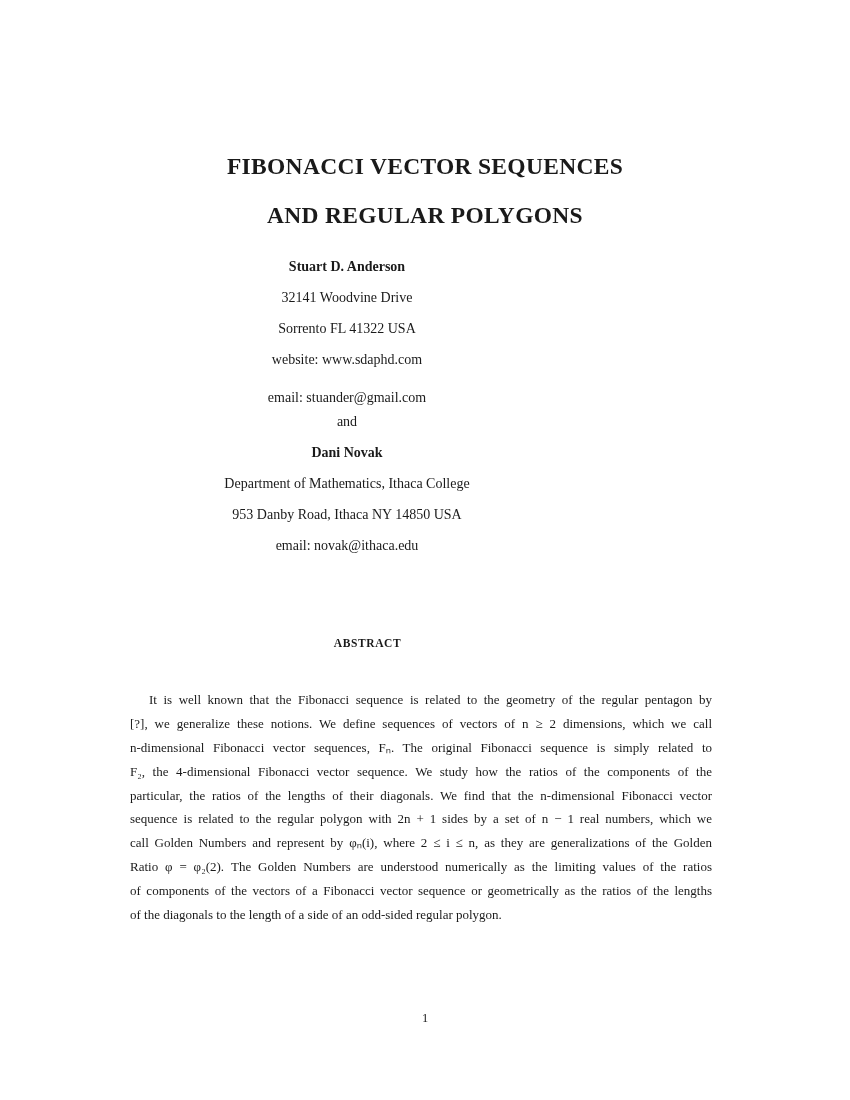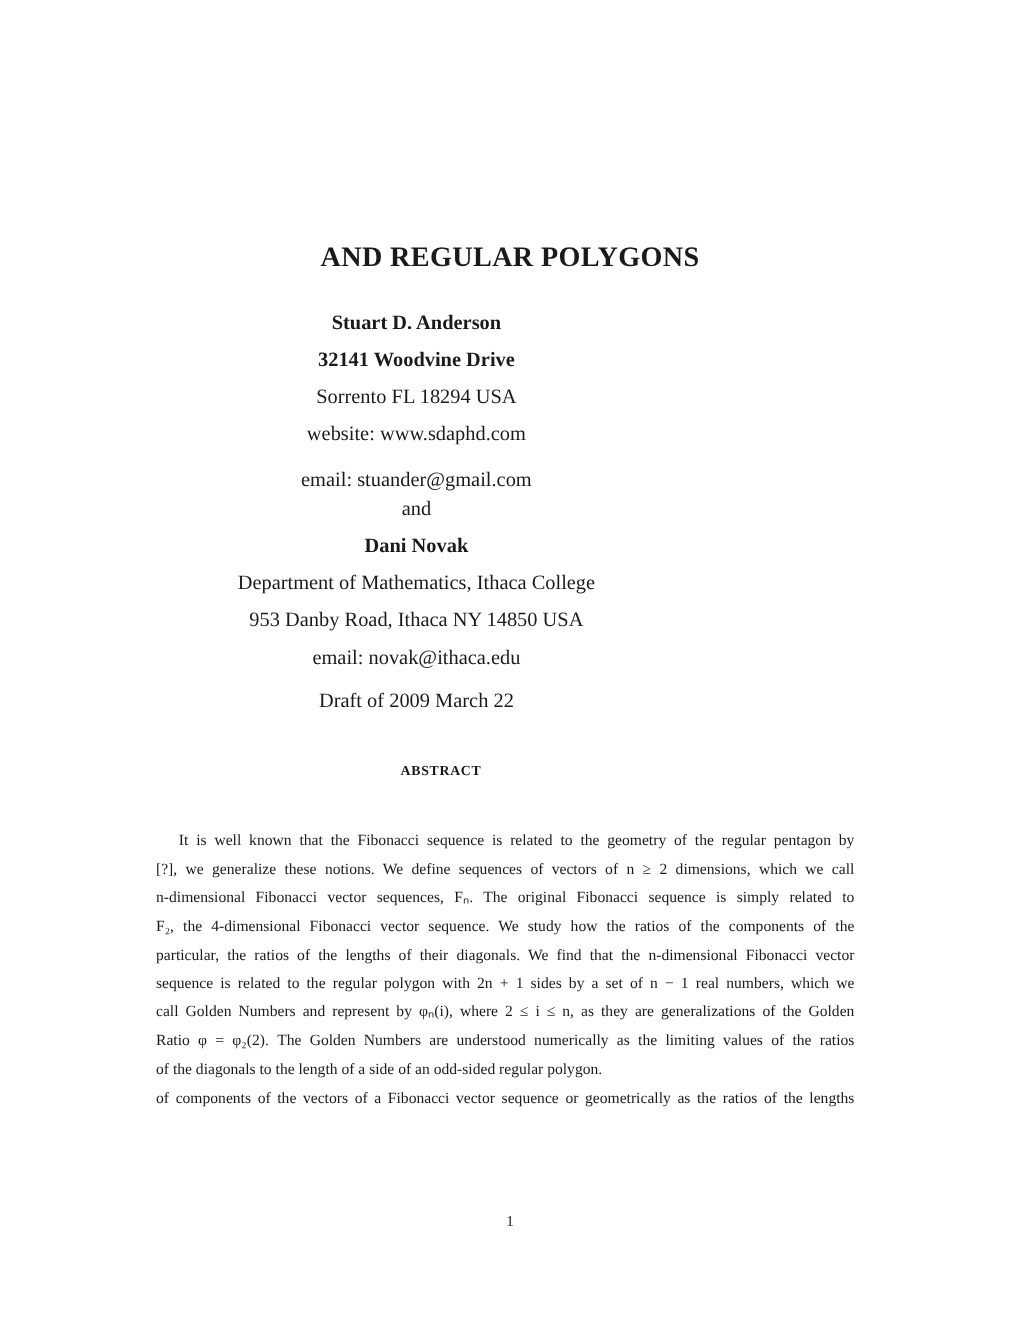--- a/index.html
+++ b/index.html
@@ -1,58 +1,58 @@
 <!DOCTYPE html>
 <html><head>
   <meta charset="utf-8">
   <style>
     html, body { margin: 0; padding: 0; background: #ffffff; }
     body { width: 850px; height: 1100px; position: relative; font-family: "DejaVu Serif", "Liberation Serif", serif; color: #1a1a1a; overflow: hidden; }
     .page { position: absolute; left: 0; top: 0; width: 850px; height: 1100px; }
     .title { position: absolute; left: 0; width: 850px; text-align: center; font-family: "Liberation Serif", serif; font-weight: bold; font-size: 23.5px; letter-spacing: 0.3px; }
     .t1 { top: 153px; }
     .t2 { top: 202px; }
-    .line { position: absolute; left: 0; width: 694px; text-align: center; font-family: "Liberation Serif", serif; font-size: 17px; }
+    .line { position: absolute; left: 0; width: 694px; text-align: center; font-family: "Liberation Serif", serif; font-size: 14px; }
     .bold { font-weight: bold; }
     .abs-head { position: absolute; left: 0; width: 735px; text-align: center; font-family: "Liberation Serif", serif; font-weight: bold; font-size: 11.5px; letter-spacing: 0.6px; top: 637px; }
     .abstract { position: absolute; left: 130px; width: 582px; top: 688px; font-family: "Liberation Serif", serif; font-size: 13px; line-height: 23.9px; text-align: justify; }
     .abstract .row { display: block; text-align: justify; text-align-last: justify; white-space: nowrap; height: 23.9px; }
     .abstract .row.last { text-align-last: left; }
     .abstract .row.indent { padding-left: 19px; }
     .pagenum { position: absolute; left: 0; width: 850px; text-align: center; top: 1011px; font-family: "Liberation Serif", serif; font-size: 12.5px; }
   </style>
 </head>
 <body>
 
 <div class="page">
+  <div class="title t1">FIBONACCI VECTOR SEQUENCES</div>
   <div class="title t2">AND REGULAR POLYGONS</div>
 
   <div class="line bold" style="top:259px;">Stuart D. Anderson</div>
-  <div class="line" style="top:290px;font-weight:bold;">32141 Woodvine Drive</div>
-  <div class="line" style="top:321px;">Sorrento FL 18294 USA</div>
+  <div class="line" style="top:290px;">32141 Woodvine Drive</div>
+  <div class="line" style="top:321px;">Sorrento FL 41322 USA</div>
   <div class="line" style="top:352px;">website: www.sdaphd.com</div>
   <div class="line" style="top:374px;margin-top:16px;">email: stuander@gmail.com</div>
   <div class="line" style="top:414px;">and</div>
 
   <div class="line bold" style="top:445px;">Dani Novak</div>
   <div class="line" style="top:476px;">Department of Mathematics, Ithaca College</div>
   <div class="line" style="top:507px;">953 Danby Road, Ithaca NY 14850 USA</div>
   <div class="line" style="top:538px;">email: novak@ithaca.edu</div>
 
-  <div class="line" style="top:574px;">Draft of 2009 March 22</div>
 
   <div class="abs-head">ABSTRACT</div>
 
   <div class="abstract">
     <span class="row indent">It is well known that the Fibonacci sequence is related to the geometry of the regular pentagon by</span>
     <span class="row">[?], we generalize these notions. We define sequences of vectors of n ≥ 2 dimensions, which we call</span>
     <span class="row">n-dimensional Fibonacci vector sequences, Fₙ. The original Fibonacci sequence is simply related to</span>
     <span class="row">F₂, the 4-dimensional Fibonacci vector sequence. We study how the ratios of the components of the</span>
     <span class="row">particular, the ratios of the lengths of their diagonals. We find that the n-dimensional Fibonacci vector</span>
     <span class="row">sequence is related to the regular polygon with 2n + 1 sides by a set of n − 1 real numbers, which we</span>
     <span class="row">call Golden Numbers and represent by φₙ(i), where 2 ≤ i ≤ n, as they are generalizations of the Golden</span>
     <span class="row">Ratio φ = φ₂(2). The Golden Numbers are understood numerically as the limiting values of the ratios</span>
+    <span class="row">of components of the vectors of a Fibonacci vector sequence or geometrically as the ratios of the lengths</span>
     <span class="row last">of the diagonals to the length of a side of an odd-sided regular polygon.</span>
-    <span class="row">of components of the vectors of a Fibonacci vector sequence or geometrically as the ratios of the lengths</span>
   </div>
 
   <div class="pagenum">1</div>
 </div>
 
 </body></html>

